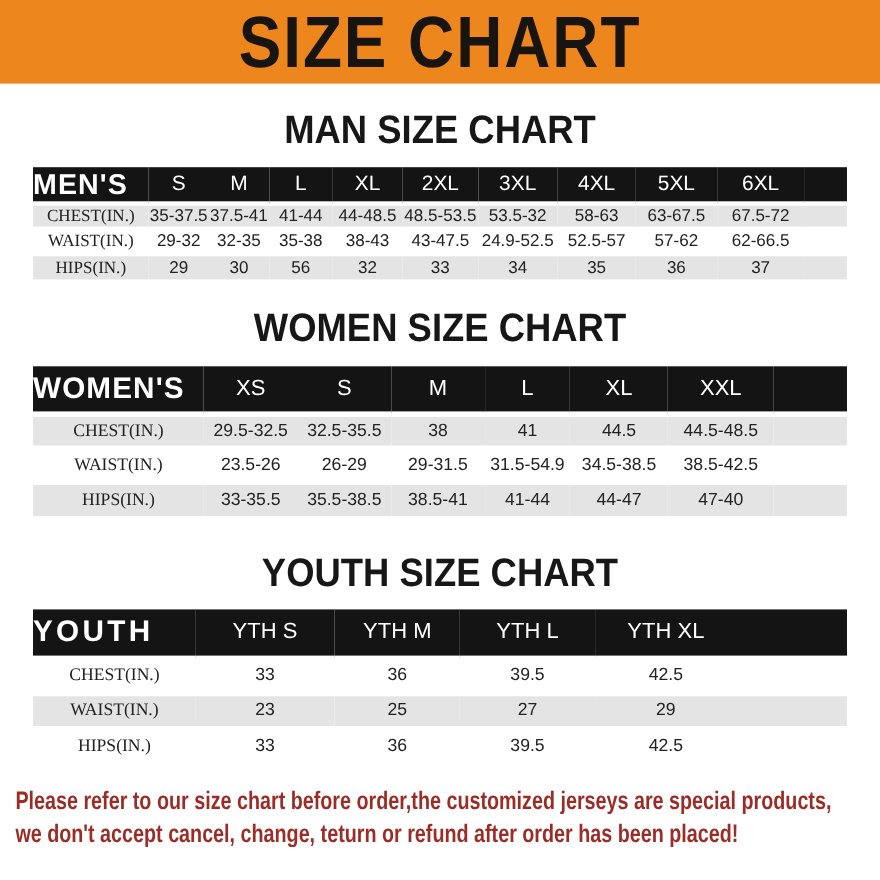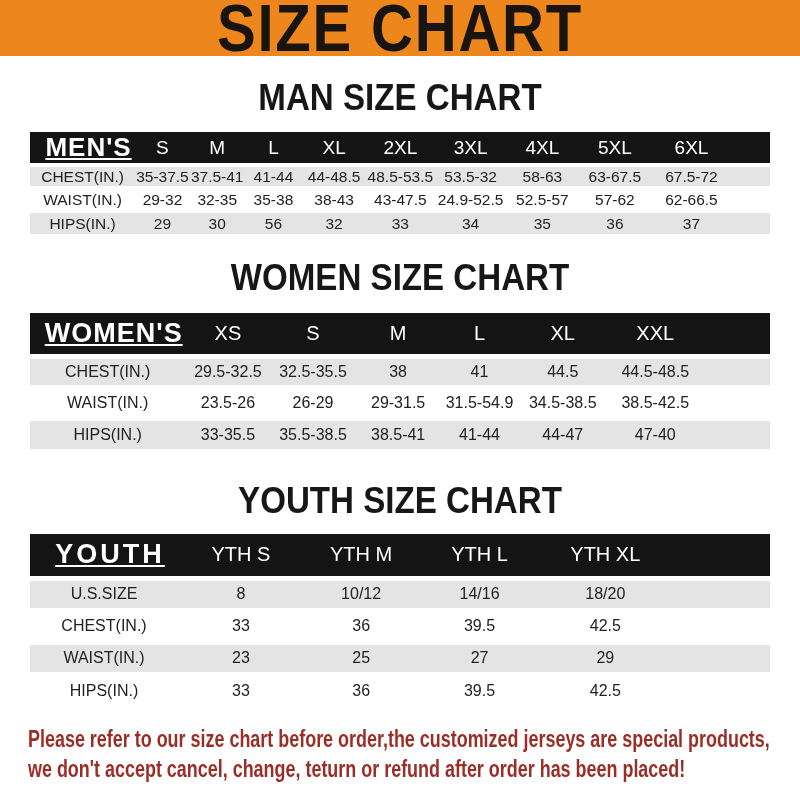--- a/index.html
+++ b/index.html
@@ -7,65 +7,65 @@
     --header_bg:#141414;
     --row_alt:#e4e4e4;
     --note_red:#9B2D27;
     --text_dark:#1a1a1a;
   }
   *{box-sizing:border-box;margin:0;padding:0;}
   html,body{width:800px;height:800px;overflow:hidden;background:#fff;
     font-family:"Liberation Sans", sans-serif;color:var(--text_dark);}
 
   
-  .banner{width:800px;height:56px;background:var(--banner_bg);
+  .banner{width:800px;height:76px;background:var(--banner_bg);
     display:flex;align-items:center;justify-content:center;overflow:visible;}
   .banner h1{font-size:66px;font-weight:bold;letter-spacing:2px;color:#181410;
     transform:scaleX(0.88);white-space:nowrap;line-height:1;}
 
   
   h2.section-heading{
     text-align:center;font-size:36px;font-weight:bold;color:#171717;
     transform:scaleX(0.92);white-space:nowrap;line-height:36px;
   }
   .men-heading{margin-top:24px;margin-bottom:16px;}
   .women-heading{margin-top:26px;margin-bottom:17px;}
   .youth-heading{margin-top:34px;margin-bottom:15px;}
 
   
   table.size-table{width:740px;margin:0 auto;border-collapse:collapse;
     table-layout:fixed;}
   table.size-table th{
     background:var(--header_bg);color:#fff;font-weight:normal;
     text-align:center;vertical-align:middle;}
   table.size-table th.tbl-title{
-    text-align:center;padding-left:12px;font-weight:bold;letter-spacing:1px;
-    white-space:nowrap;text-decoration:underline;}
+    text-align:left;padding-left:0;font-weight:bold;letter-spacing:1px;
+    white-space:nowrap;}
   table.size-table td{
     text-align:center;vertical-align:middle;border-top:4px solid #fff;
     font-size:16px;color:#222;white-space:nowrap;}
   tr.gray td{background:var(--row_alt);}
   tr.white td{background:#fff;}
-  td.row-label{color:#333;}
+  td.row-label{color:#333;font-family:Liberation Serif, serif;}
 
   
   table.men th{height:32px;font-size:19px;}
   table.men th.tbl-title{font-size:26px;}
   table.men td{height:23px;font-size:15.5px;}
   
   table.women th{height:43px;font-size:20px;}
   table.women th.tbl-title{font-size:27px;}
   table.women td{height:31px;font-size:16px;border-top-width:5px;}
   
   table.youth th{height:44px;font-size:20px;margin-left:27px;}
   table.youth th.tbl-title{font-size:27px;letter-spacing:3px;}
   table.youth td{height:32px;font-size:16px;border-top-width:5px;}
 
   
-  .footnote{margin:18px 0 0 28px;color:var(--note_red);}
+  .footnote{margin:18px 0 0 14px;color:var(--note_red);}
   .footnote p{
     font-size:23px;line-height:30px;font-weight:bold;white-space:nowrap;
     transform:scaleX(0.78);transform-origin:left center;}
 </style>
 </head>
 <body>
 
 <header class="banner">
   <h1>SIZE CHART</h1>
 </header>
@@ -218,28 +218,20 @@
     <tr>
       <th class="tbl-title">YOUTH</th>
       <th>YTH S</th>
       <th>YTH M</th>
       <th>YTH L</th>
       <th>YTH XL</th>
       <th></th>
     </tr>
   </thead>
   <tbody>
-    <tr class="gray">
-      <td class="row-label">U.S.SIZE</td>
-      <td>8</td>
-      <td>10/12</td>
-      <td>14/16</td>
-      <td>18/20</td>
-      <td></td>
-    </tr>
     <tr class="white">
       <td class="row-label">CHEST(IN.)</td>
       <td>33</td>
       <td>36</td>
       <td>39.5</td>
       <td>42.5</td>
       <td></td>
     </tr>
     <tr class="gray">
       <td class="row-label">WAIST(IN.)</td>

